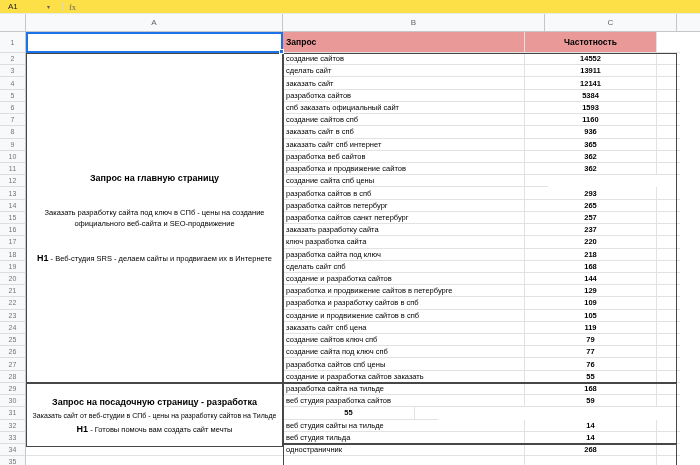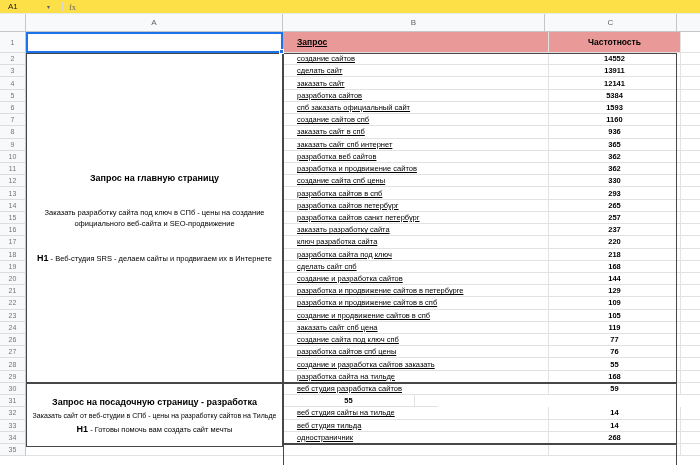--- a/index.html
+++ b/index.html
@@ -26,23 +26,23 @@
 
   
   .sheet-body { position:relative; height:433px; overflow:hidden; background:#fff; }
   #rows { position:absolute; left:0; top:0; right:0; }
   .r { display:flex; height:var(--rh); flex:none; }
   .r1 { height:var(--r1h); }
   .rn { width:26px; flex:none; background:#f8f9fa; border-right:1px solid var(--hdrline);
         border-bottom:1px solid #dcdddd; display:flex; align-items:center; justify-content:center;
         font-size:7px; color:#757575; }
   .ca { width:257px; flex:none; border-bottom:1px solid var(--grid); }
-  .cb { width:266px; flex:none; border-right:1px solid var(--grid); border-bottom:1px solid var(--grid);
-        font-size:7.5px; color:#000; padding:0 0 0 14px; display:flex; align-items:center;
-        white-space:nowrap; overflow:hidden;text-decoration:underline; }
+  .cb { width:242px; flex:none; border-right:1px solid var(--grid); border-bottom:1px solid var(--grid);
+        font-size:7.5px; color:#000; padding:0 0 0 3px; display:flex; align-items:center;
+        white-space:nowrap; overflow:hidden; }
   .cc { width:132px; flex:none; border-right:1px solid var(--grid); border-bottom:1px solid var(--grid);
         font-size:7.5px; font-weight:bold; color:#000; display:flex; align-items:center; justify-content:center; }
   .cd { width:23px; flex:none; border-bottom:1px solid var(--grid); }
   .r1 .ca { border-bottom:none; }
   .r1 .cb, .r1 .cc { background:var(--pink); font-size:8.5px; font-weight:bold; }
 
   
   .merged { position:absolute; left:26px; width:257px; background:#fff; z-index:2;
             border:1px solid var(--dark); display:flex; flex-direction:column; align-items:center;
             justify-content:center; text-align:center; color:#000; }
@@ -174,21 +174,20 @@
     <div class="ca"></div>
     <div class="cb">разработка и продвижение сайтов</div>
     <div class="cc">362</div>
     <div class="cd"></div>
   </div>
 
   <div class="r">
     <div class="rn">12</div>
     <div class="ca"></div>
     <div class="cb">создание сайта спб цены</div>
-    <div class="cc">330</div>
     <div class="cd"></div>
   </div>
 
   <div class="r">
     <div class="rn">13</div>
     <div class="ca"></div>
     <div class="cb">разработка сайтов в спб</div>
     <div class="cc">293</div>
     <div class="cd"></div>
   </div>
@@ -253,41 +252,48 @@
     <div class="rn">21</div>
     <div class="ca"></div>
     <div class="cb">разработка и продвижение сайтов в петербурге</div>
     <div class="cc">129</div>
     <div class="cd"></div>
   </div>
 
   <div class="r">
     <div class="rn">22</div>
     <div class="ca"></div>
-    <div class="cb">разработка и продвижение сайтов в спб</div>
+    <div class="cb">разработка и разработку сайтов в спб</div>
     <div class="cc">109</div>
     <div class="cd"></div>
   </div>
 
   <div class="r">
     <div class="rn">23</div>
     <div class="ca"></div>
     <div class="cb">создание и продвижение сайтов в спб</div>
     <div class="cc">105</div>
     <div class="cd"></div>
   </div>
 
   <div class="r">
     <div class="rn">24</div>
     <div class="ca"></div>
     <div class="cb">заказать сайт спб цена</div>
     <div class="cc">119</div>
     <div class="cd"></div>
   </div>
 
+  <div class="r">
+    <div class="rn">25</div>
+    <div class="ca"></div>
+    <div class="cb">создание сайтов ключ спб</div>
+    <div class="cc">79</div>
+    <div class="cd"></div>
+  </div>
 
   <div class="r">
     <div class="rn">26</div>
     <div class="ca"></div>
     <div class="cb">создание сайта под ключ спб</div>
     <div class="cc">77</div>
     <div class="cd"></div>
   </div>
 
   <div class="r">

